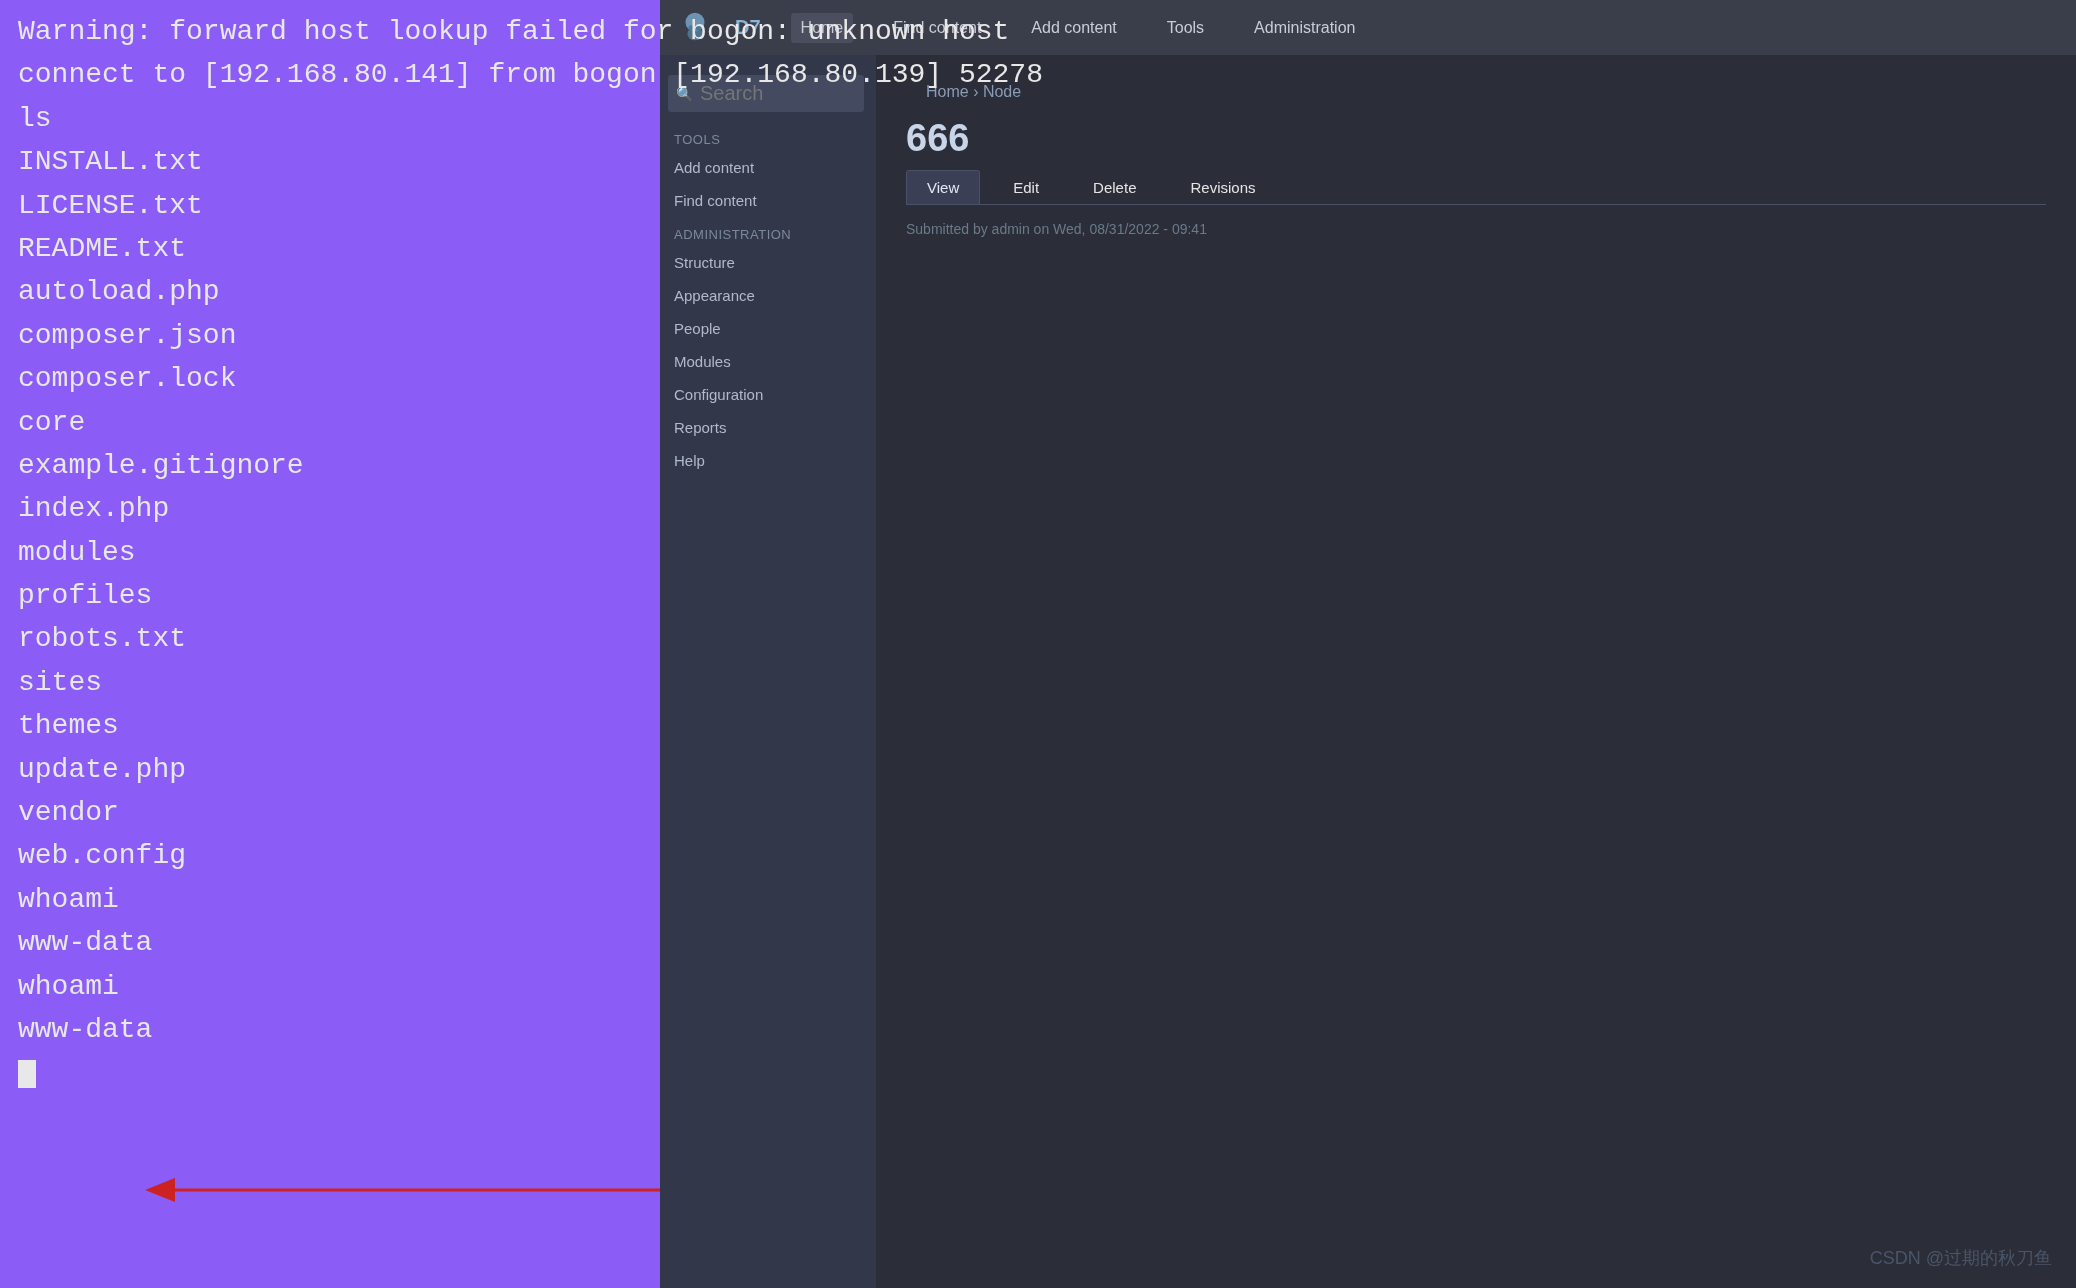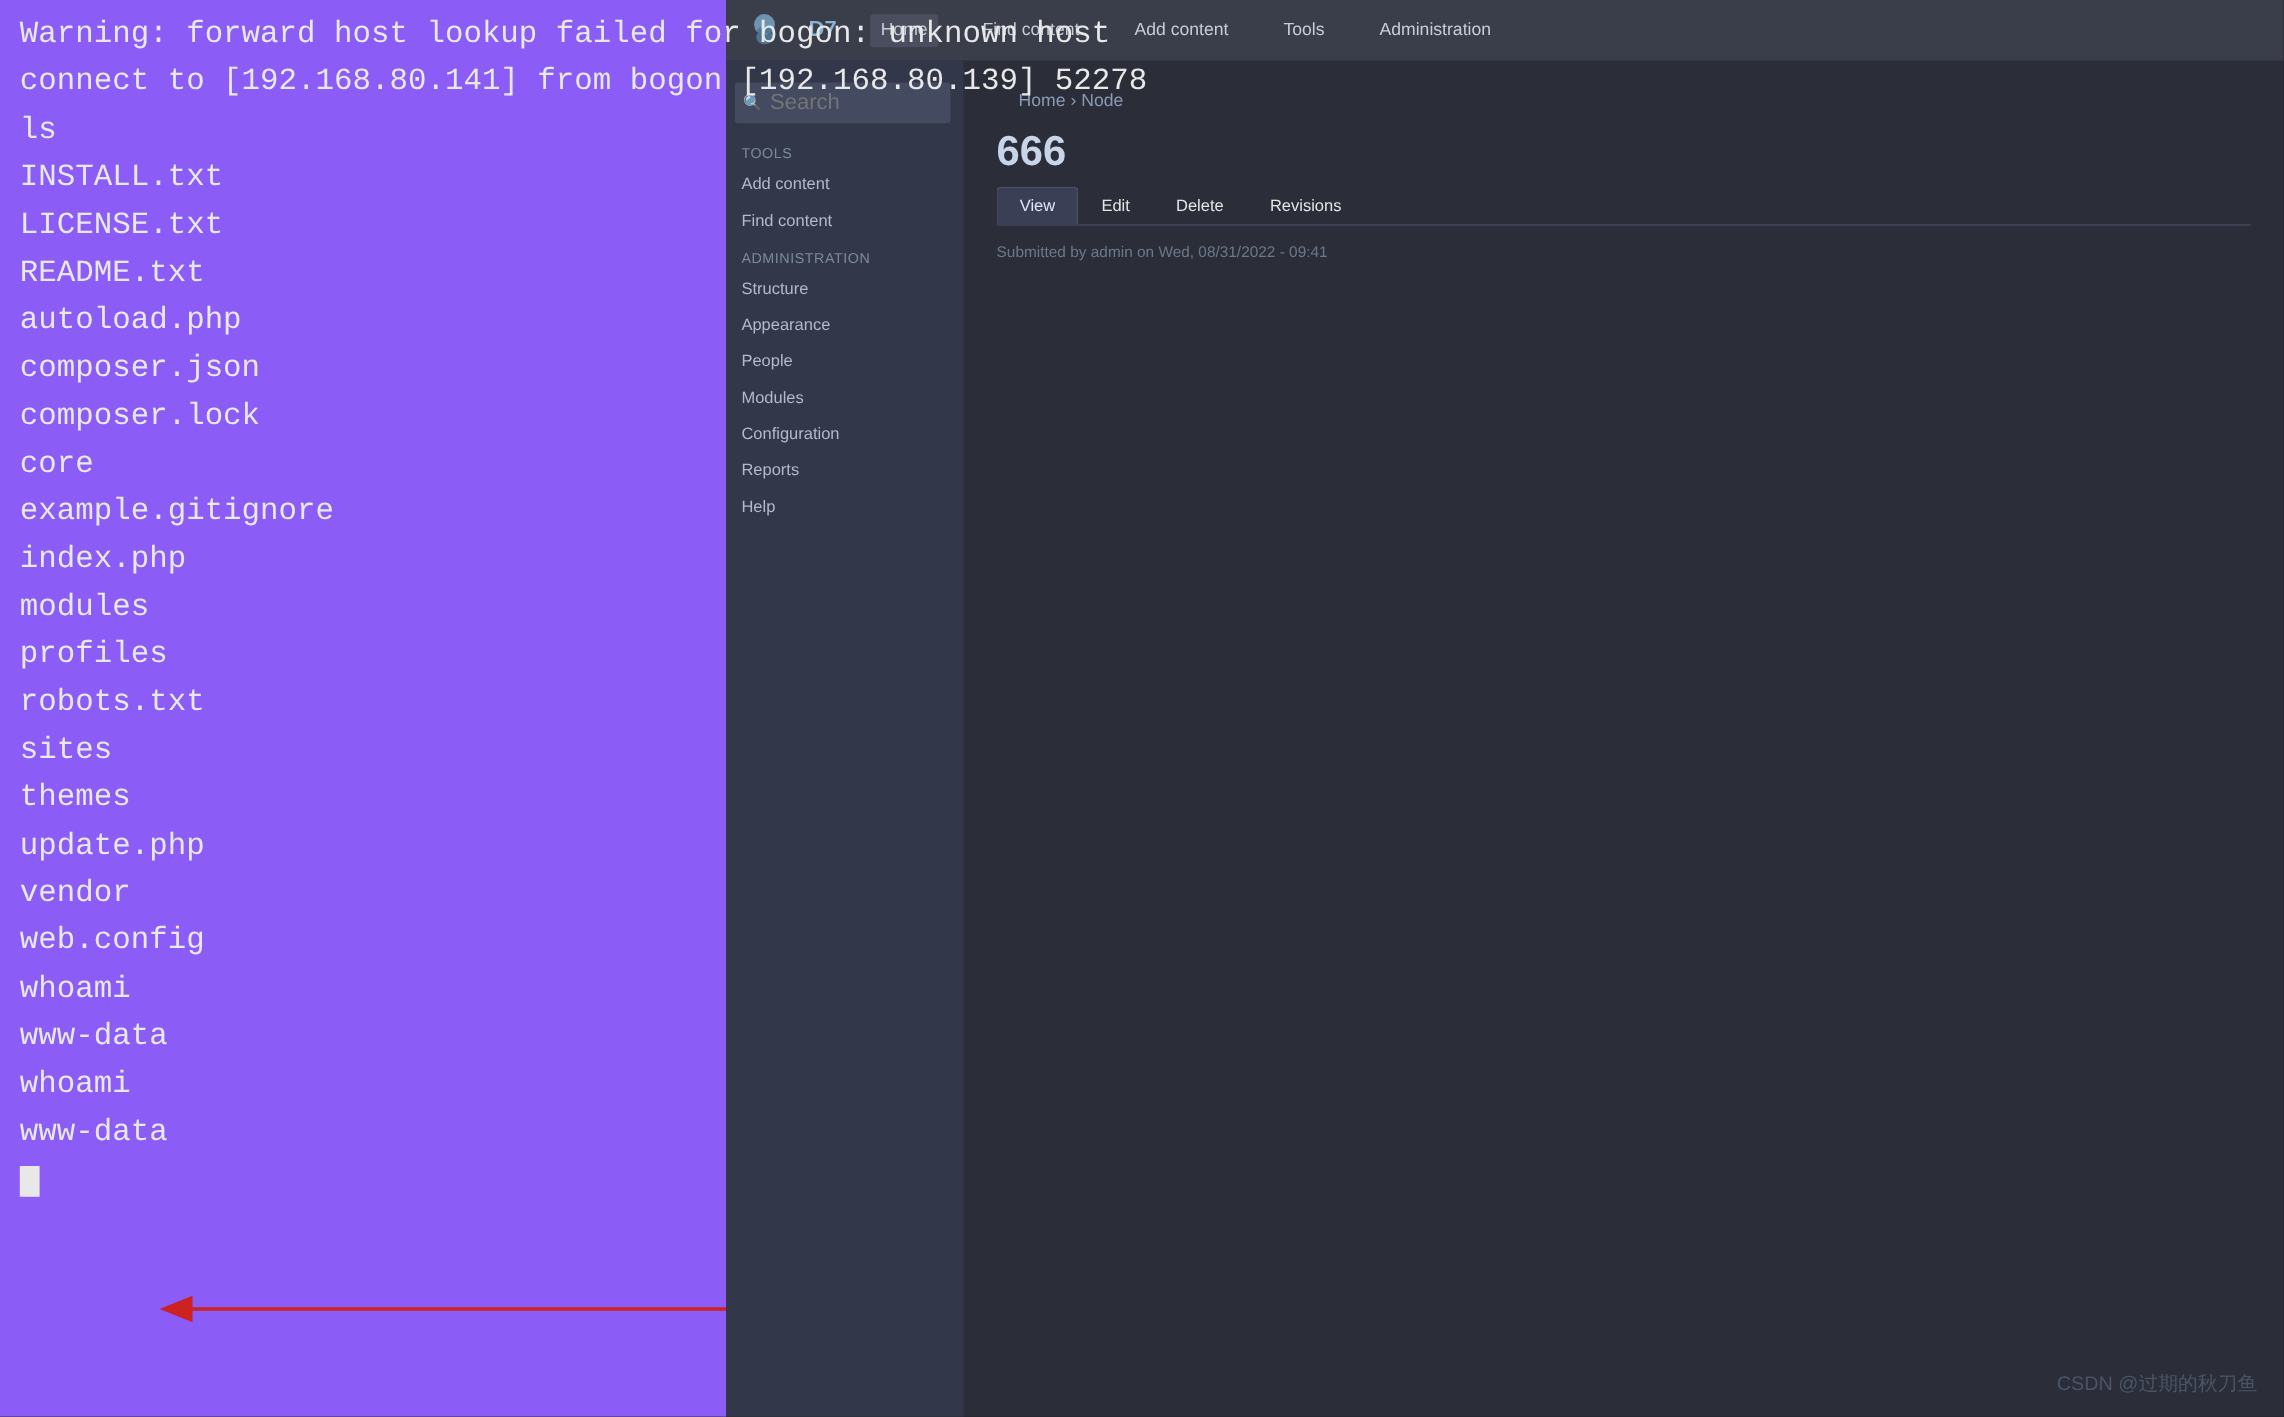--- a/index.html
+++ b/index.html
@@ -198,21 +198,21 @@
       color: #c8d4e8;
       font-family: Arial, sans-serif;
       font-size: 38px;
       font-weight: bold;
       margin-bottom: 10px;
       margin-top: 8px;
     }
 
     .node-tabs {
       display: flex;
-      gap: 0;
+      gap: 12px;
       margin-bottom: 16px;
       border-bottom: 1px solid #4a5068;
     }
 
     .node-tab {
       padding: 8px 20px;
       color: #e5e5e5;
       font-family: Arial, sans-serif;
       font-size: 15px;
       cursor: pointer;

